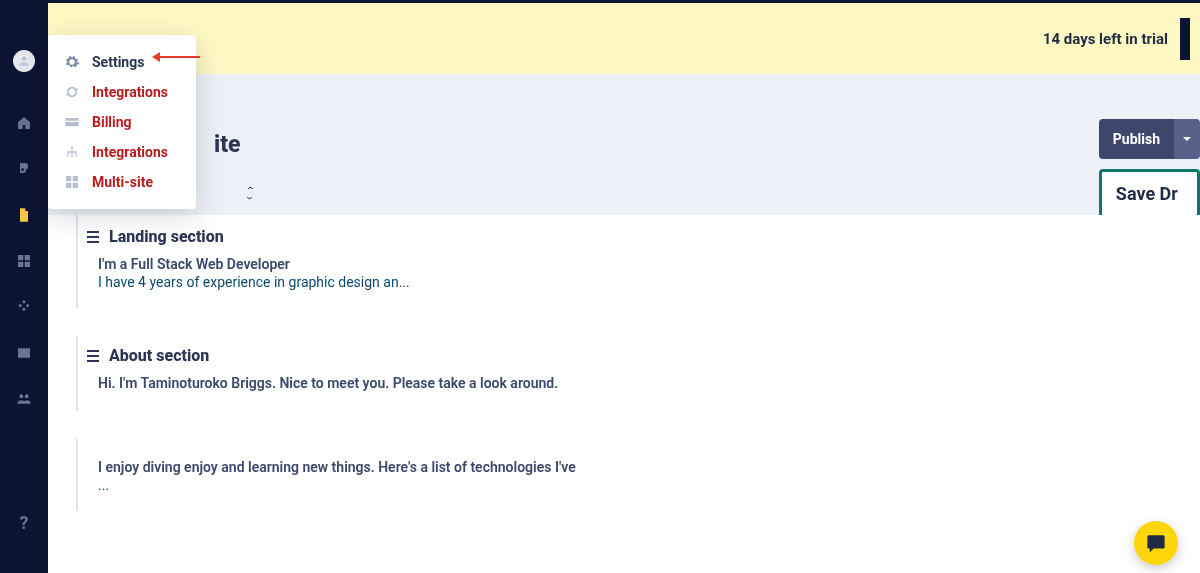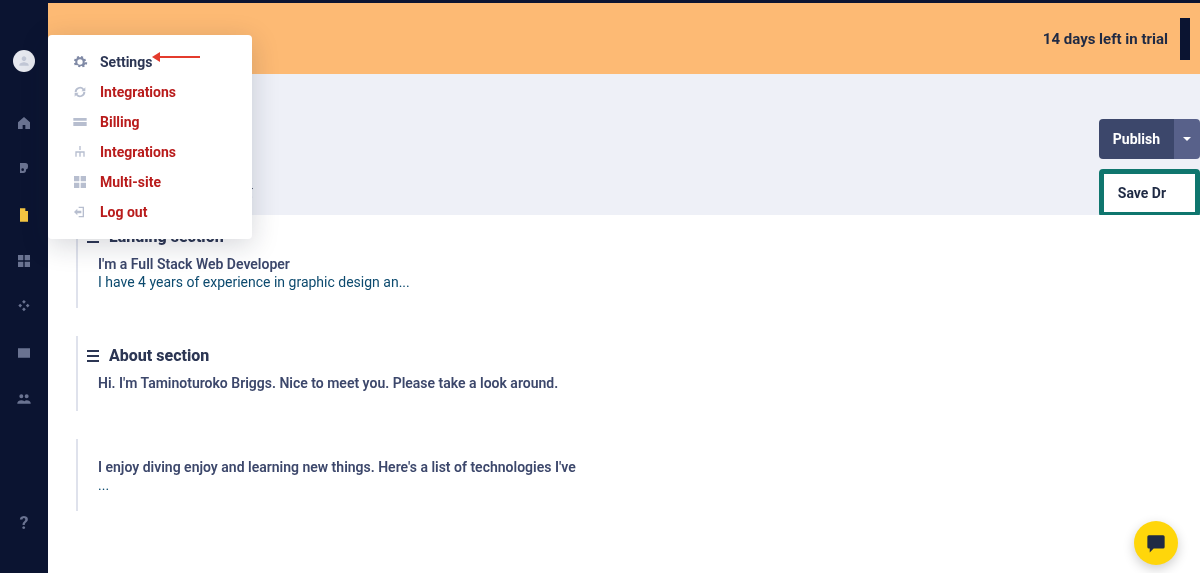--- a/index.html
+++ b/index.html
@@ -5,44 +5,44 @@
   * { margin:0; padding:0; box-sizing:border-box; }
   body { font-family: -apple-system,BlinkMacSystemFont,"Segoe UI",Roboto,sans-serif; background:#fff; color:#1f2a44; width:1200px; height:573px; overflow:hidden; position:relative; }
   .topstrip { position:absolute; top:0; left:0; right:0; height:3px; background:#0b1431; }
   .sidebar { position:absolute; top:3px; left:0; width:48px; bottom:0; background:#0b1431; display:flex; flex-direction:column; align-items:center; padding-top:50px; }
   .sidebar .avatar { position:absolute; top:47px; width:22px; height:22px; border-radius:50%; background:#e6e8ef; display:flex; align-items:center; justify-content:center; }
   .sidebar .avatar svg { width:14px; height:14px; fill:#c2c7d6; }
   .sidebar .nav { margin-top:60px; display:flex; flex-direction:column; gap:26px; align-items:center; width:100%; }
   .sidebar .nav .item { width:20px; height:20px; display:flex; align-items:center; justify-content:center; color:#6a7391; cursor:pointer; }
   .sidebar .nav .item.active { color:#f4c542; }
   .sidebar .help { position:absolute; bottom:40px; color:#6a7391; font-size:18px; font-weight:700; cursor:pointer; }
-  .trialbar { position:absolute; top:3px; left:48px; right:0; height:72px; background:#fdba74; border-bottom:1px solid #eef0f5; display:flex; align-items:center; justify-content:flex-end; padding-right:10px; }
+  .trialbar { position:absolute; top:3px; left:48px; right:0; height:72px; background:#fef9c3; border-bottom:1px solid #eef0f5; display:flex; align-items:center; justify-content:flex-end; padding-right:10px; }
   .trialbar .trialtxt { font-size:15px; font-weight:700; color:#1f2a44; margin-right:12px; }
   .trialbar .bluebox { width:10px; height:42px; background:#0b1431; }
   .pageheader { position:absolute; top:75px; left:48px; right:0; height:140px; background:#eef0f7; padding:26px 26px 0 26px; }
   .pageheader .titletail { font-size:23px; font-weight:800; color:#2c3654; margin-left:140px; margin-top:30px; }
   .pageheader .switch { position:absolute; left:200px; top:110px; width:14px; height:14px; }
   .pageheader .switch::before { content:"›"; position:absolute; transform:rotate(-90deg); top:-4px; left:0; color:#1f2a44; font-size:12px; }
   .pageheader .switch::after { content:"›"; position:absolute; transform:rotate(90deg); top:6px; left:0; color:#1f2a44; font-size:12px; }
   .pageheader .actions { position:absolute; right:0; top:44px; display:flex; gap:10px;flex-direction:column; }
   .btn-pub { display:flex; }
   .btn-pub .lbl { background:#3c476b; color:#fff; font-size:14px; font-weight:700; padding:12px 14px; border-radius:4px 0 0 4px; cursor:pointer; }
   .btn-pub .dd { background:#58618a; color:#fff; padding:12px 8px; border-radius:0 4px 4px 0; cursor:pointer; display:flex; align-items:center; }
   .btn-pub .dd svg { width:10px; height:10px; fill:#fff; }
-  .btn-draft { background:#fff; border:5px solid #0f766e; color:#1f2a44; font-size:14px; font-weight:700; padding:11px 14px; border-radius:4px; cursor:pointer; }
+  .btn-draft { background:#fff; border:3px solid #0f766e; color:#1f2a44; font-size:18px; font-weight:700; padding:11px 14px; border-radius:4px; cursor:pointer; }
   .content { position:absolute; top:215px; left:48px; right:0; bottom:0; background:#fff; overflow:hidden; padding:0 0 0 28px; }
   .card { background:#fff; border-left:2px solid #dfe2ec; margin-bottom:28px; padding:10px 0 18px 0; }
   .card.first { margin-top:0; padding-top:12px; }
   .card .hdr { display:flex; align-items:center; gap:10px; padding-left:9px; }
   .card .drag { width:12px; height:12px; display:flex; flex-direction:column; justify-content:space-between; cursor:grab; }
   .card .drag span { height:2px; background:#2c3654; }
   .card .ttl { font-size:16px; font-weight:800; color:#2c3654; }
   .card .line1 { font-size:14px; font-weight:600; color:#3c476b; margin:10px 0 2px 20px; }
   .card .line2 { font-size:14px; color:#0c4a6e; margin-left:20px; }
-  .dropdown { position:absolute; top:35px; left:48px; width:204px; background:#fff; border-radius:4px; box-shadow:0 6px 28px rgba(20,25,50,.18); padding:12px 8px; z-index:50; }
+  .dropdown { position:absolute; top:35px; left:48px; width:148px; background:#fff; border-radius:4px; box-shadow:0 6px 28px rgba(20,25,50,.18); padding:12px 0; z-index:50; }
   .dropdown .dditem { display:flex; align-items:center; gap:12px; padding:7px 16px; font-size:14px; font-weight:700; color:#b91c1c; cursor:pointer; }
   .dropdown .dditem.first { color:#2c3654; }
   .dropdown .ddicon { width:16px; height:16px; display:flex; align-items:center; justify-content:center; color:#b7becf; }
   .dropdown .dditem.first .ddicon { color:#808aa6; }
   .arrowtail { position:absolute; top:56px; left:158px; width:42px; height:2px; background:#e43b2c; z-index:60; }
   .arrowhead { position:absolute; top:52px; left:152px; width:0; height:0; border-top:5px solid transparent; border-bottom:5px solid transparent; border-right:8px solid #e43b2c; z-index:60; }
   .intercom { position:absolute; right:22px; bottom:8px; width:44px; height:44px; border-radius:50%; background:#ffd60a; display:flex; align-items:center; justify-content:center; cursor:pointer; box-shadow:0 4px 12px rgba(0,0,0,.2); }
   .intercom svg { width:22px; height:22px; fill:#1f2a44; }
   svg.mini { width:16px; height:16px; }
 </style>
@@ -186,28 +186,20 @@
     <span>Integrations</span>
   </div>
   <div class="dditem">
     <span class="ddicon">
         <svg class="mini" viewBox="0 0 24 24" fill="currentColor">
           <path d="M3 3h8v8H3zM13 3h8v8h-8zM3 13h8v8H3zM13 13h8v8h-8z"></path>
         </svg>
       </span>
     <span>Multi-site</span>
   </div>
-  <div class="dditem">
-    <span class="ddicon">
-        <svg class="mini" viewBox="0 0 24 24" fill="currentColor">
-          <path d="M10 4h8v16h-8v-2h6V6h-6zM3 12l5-5v3h6v4H8v3z"></path>
-        </svg>
-      </span>
-    <span>Log out</span>
-  </div>
 </div>
 
 <div class="arrowtail"></div>
 <div class="arrowhead"></div>
 
 <div class="intercom">
   <svg viewBox="0 0 28 28">
       <path d="M5 4h18a2 2 0 012 2v13a2 2 0 01-2 2H11l-5 5v-5H5a2 2 0 01-2-2V6a2 2 0 012-2z"></path>
     </svg>
 </div>

